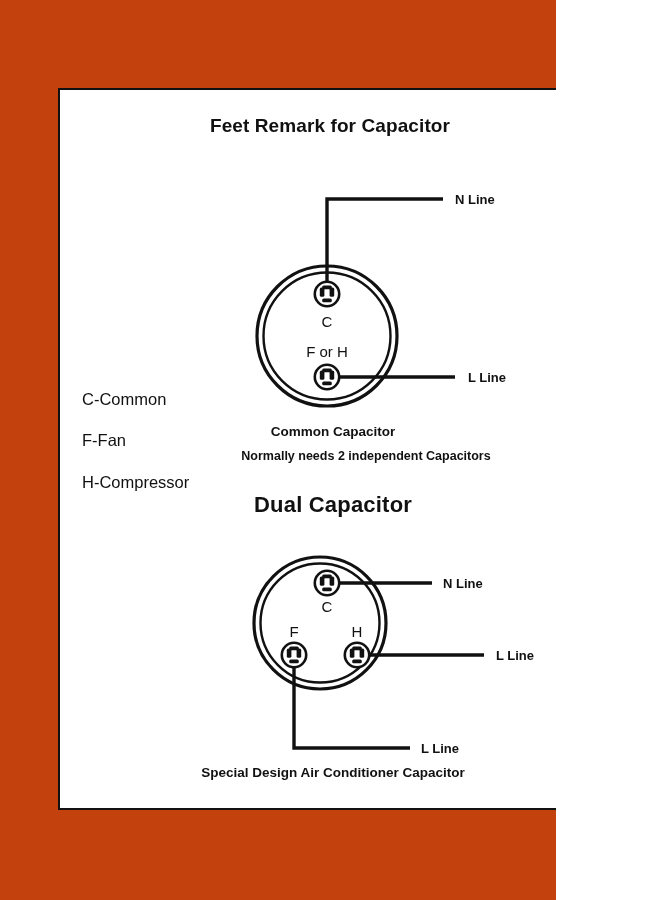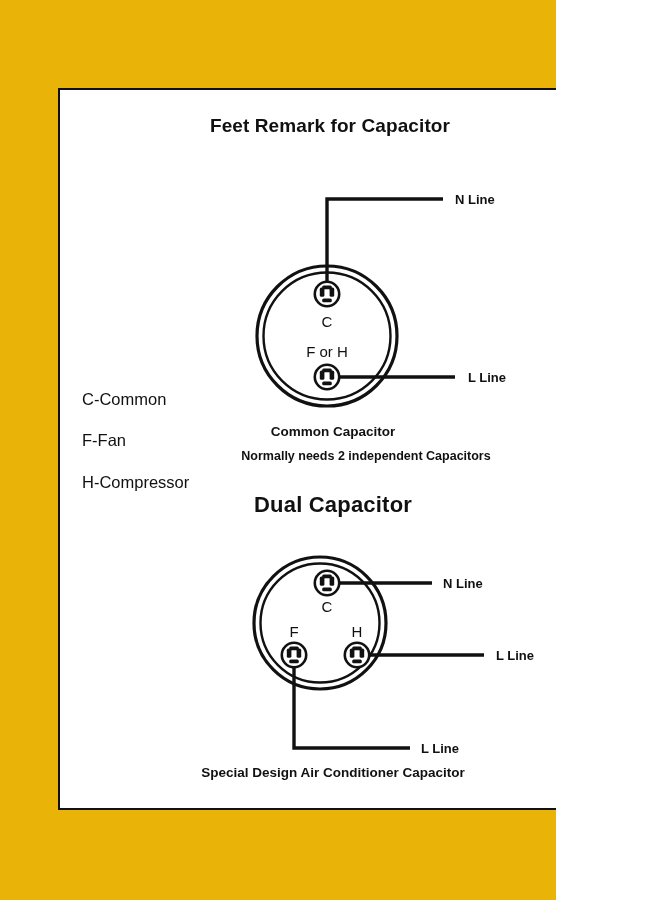--- a/index.html
+++ b/index.html
@@ -7,21 +7,21 @@
     padding: 0;
     background: #ffffff;
   }
   body {
     font-family: "Liberation Sans", sans-serif;
   }
   #page {
     position: relative;
     width: 556px;
     height: 900px;
-    background: #eab308;
+    background: #c2410c;
     overflow: hidden;
   }
   #frame {
     position: absolute;
     left: 58px;
     top: 88px;
     width: 544px;
     height: 722px;
     border: 2px solid #111111;
     background: #ffffff;

